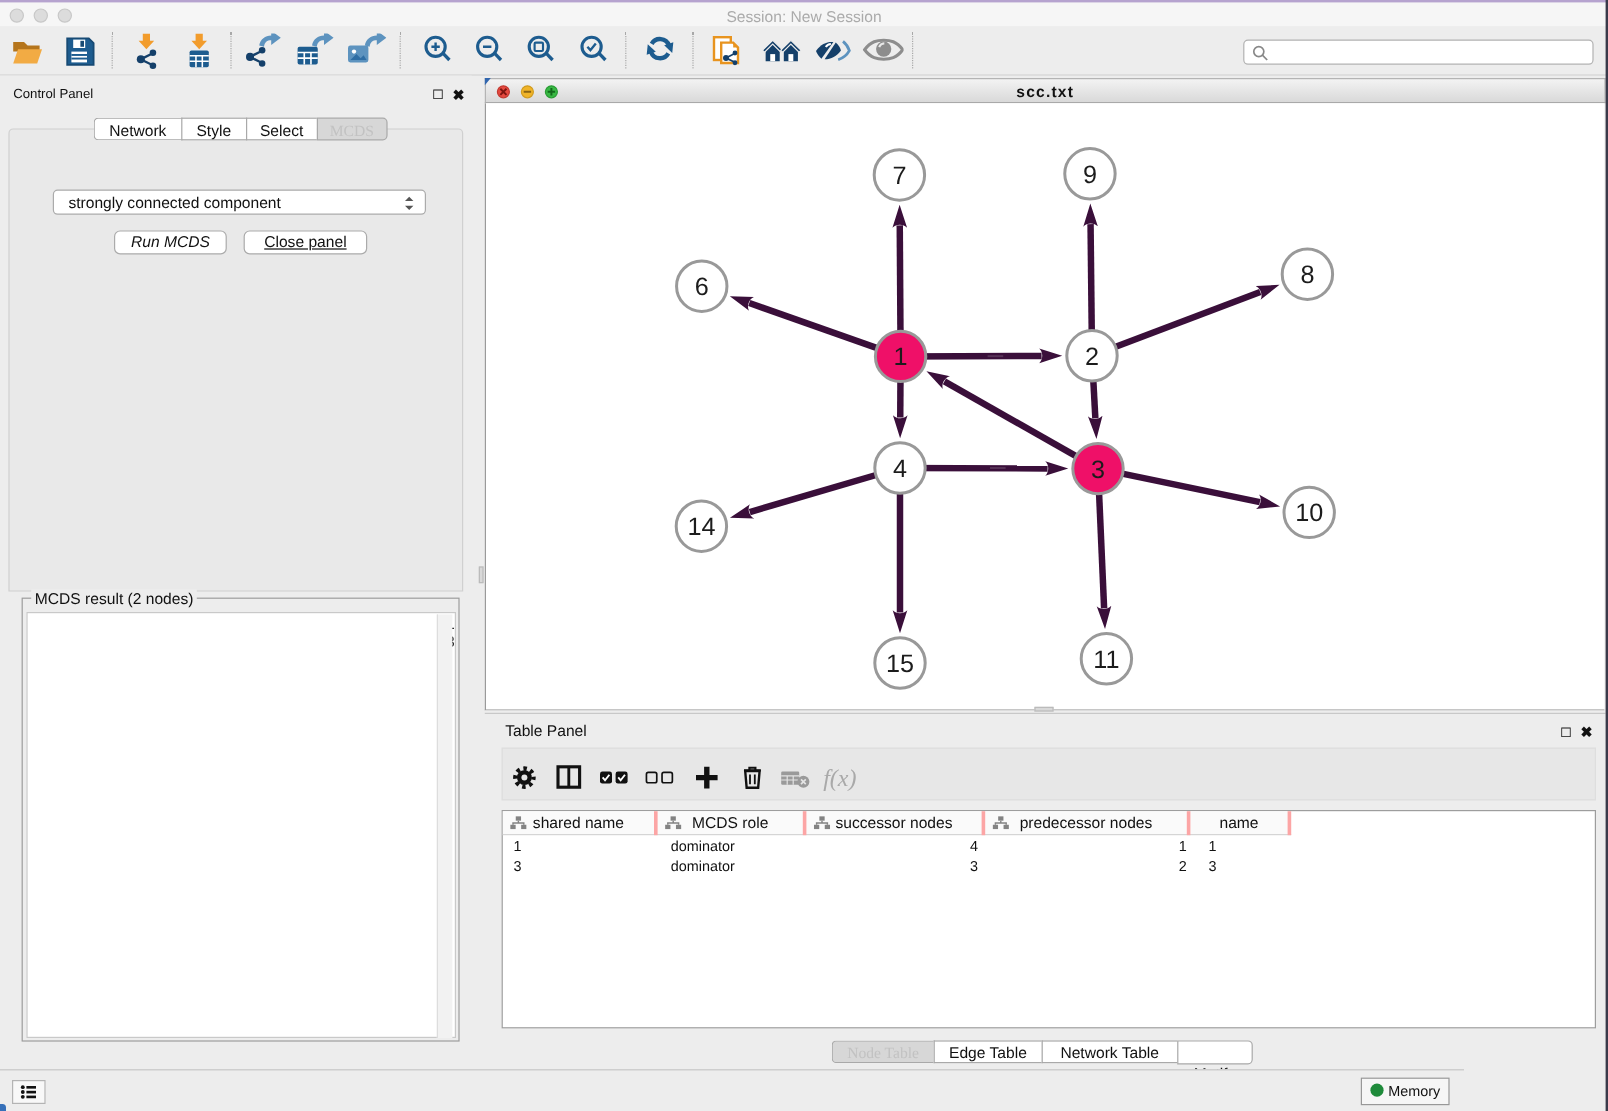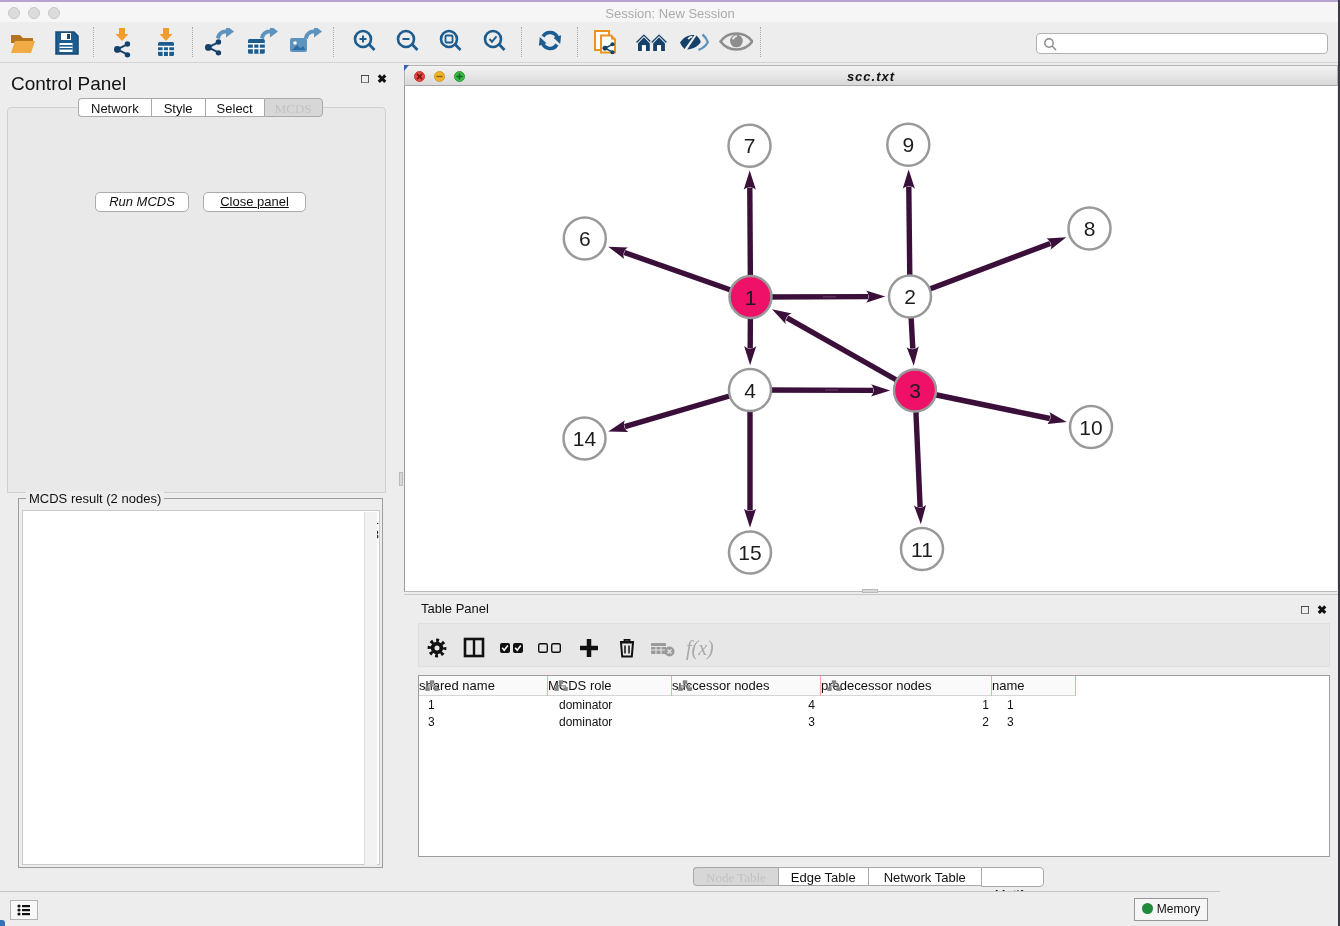--- a/index.html
+++ b/index.html
@@ -12,50 +12,50 @@
 #titlebar .dot { position:absolute; top:5px; width:12px; height:12px; border-radius:50%; background:#dcdcdc; border:1px solid #c8c8c8; }
 #titlebar .t { position:absolute; top:4px; left:0; width:100%; text-align:center; font-size:13px; color:#ababab; }
 
 
 #toolbar { left:0; top:22px; width:1340px; height:41px; background:#ededed; border-bottom:1px solid #d4d4d4; }
 .sep { position:absolute; top:5px; height:30px; width:0; border-left:1px dotted #a8a8a8; }
 .ticon { position:absolute; top:0; }
 
 
 #cpanel { left:0; top:63px; width:393px; height:818px; background:#ededed; }
-#cpanel .hdr { position:absolute; left:11px; top:10px; font-size:19px; color:#111; }
+#cpanel .hdr { position:absolute; left:11px; top:10px; font-size:11px; color:#111; }
 .wbtn { position:absolute; font-size:12px; color:#111; }
 #tabs1 { position:absolute; left:78px; top:35px; height:19px; display:flex; z-index:3; }
 .tab { font-size:13px; color:#111; background:#fff; border:1px solid #a9a9a9; border-right:none; padding:1px 12px 0 12px; line-height:17px; }
 .tab.first { border-radius:4px 0 0 4px; }
 .tab.last { border-radius:0 4px 4px 0; border-right:1px solid #a9a9a9; }
 .tab.selgray { background:#d7d7d7; color:#c2c2c2;font-family:Liberation Serif, serif; }
 #cpane { position:absolute; z-index:1; left:7px; top:44px; width:379px; height:386px; background:#e9e9e9; border:1px solid #d0d0d0; border-radius:4px 4px 0 0; }
 #optlbl { position:absolute; z-index:2; left:0; top:74px; width:100%; text-align:center; font-size:13px; color:#111; }
 #combo { position:absolute; z-index:2; left:44px; top:95px; width:311px; height:21px; background:#fff; border:1px solid #ababab; border-radius:4px; font-size:13px; color:#111; line-height:19px; padding-left:12px; }
 .btn { position:absolute; height:20px; background:#fff; border:1px solid #ababab; border-radius:5px; font-size:13px; color:#111; text-align:center; line-height:18px; }
 #grpbox { position:absolute; z-index:2; left:18px; top:435px; width:365px; height:370px; border:1px solid #9d9d9d;text-align:right; }
 #grpbox .glbl { position:absolute; left:7px; top:-8px; background:#ededed; padding:0 3px; font-size:13px; color:#111; }
 #glist { position:absolute; left:3px; top:11px; width:358px; height:355px; background:#fff; border:1px solid #c9c9c9; font-size:13px; color:#111; }
 #gscroll { position:absolute; right:2px; top:1px; width:13px; height:353px; background:#f2f2f2; border-left:1px solid #ddd; }
 
 
 #netwin { left:404px; top:63px; width:934px; height:529px; }
 #nettitle { position:absolute; left:0; top:2px; width:100%; height:21px; background:linear-gradient(#f3f3f3,#d9d9d9); border:1px solid #b4b4b4; border-bottom:1px solid #a9a9a9; }
-#nettitle .t { position:absolute; top:3px; left:0; width:100%; text-align:center; font-weight:bold; font-size:13px; color:#111; letter-spacing:1px;font-style:italic; }
+#nettitle .t { position:absolute; top:3px; left:0; width:100%; text-align:center; font-weight:bold; font-size:13px; color:#111; letter-spacing:1px; }
 .tl { position:absolute; top:4.5px; width:11px; height:11px; border-radius:50%; }
 #netcanvas { position:absolute; left:0; top:23px; width:933px; height:506px; background:#fff; border-left:1px solid #9a9a9a; border-bottom:1px solid #b9b9b9; }
 
 
 #tpanel { left:404px; top:594px; width:934px; height:287px; background:#ededed; border-top:1px solid #c8c8c8; }
 #tpanel .hdr { position:absolute; left:17px; top:6px; font-size:13px; color:#111; }
 #ttool { position:absolute; left:14px; top:28px; width:912px; height:44px; background:#e7e7e7; border:1px solid #dedede; }
 #tgrid { position:absolute; left:14px; top:80px; width:912px; height:182px; background:#fff; border:1px solid #9d9d9d; }
 #thead { position:absolute; left:0; top:0; width:657px; height:20px; background:#fafafa; border-bottom:1px solid #d5d5d5; font-size:13px; color:#111; }
-#thead .col { position:absolute; top:0; height:20px; border-right:1px solid #fca5a5; line-height:20px; }
+#thead .col { position:absolute; top:0; height:20px; border-right:3px solid #fca5a5; text-align:center; line-height:20px; }
 .trow { position:absolute; font-size:12px; color:#111; }
 #tabs2 { position:absolute; left:289px; top:272px; height:19px; display:flex; }
 
 
 #statusbar { left:0; top:891px; width:1220px; height:35px; background:#ededed; border-top:1px solid #c6c6c6; }
 #listbtn { position:absolute; left:10px; top:8px; width:28px; height:20px; background:#f8f8f8; border:1px solid #b4b4b4; }
 #membtn { position:absolute; right:12px; top:6px; width:74px; height:23px; background:#f6f6f6; border:1px solid #989898; font-size:12px; color:#111; text-align:center; line-height:21px; }
 #membtn .dot { display:inline-block; width:11px; height:11px; border-radius:50%; background:#1f8b3b; vertical-align:-1px; margin-right:4px; }
 #redge { left:1338px; top:0; width:2px; height:926px; background:#3a3a4a; }
 </style>
@@ -225,20 +225,25 @@
   <div class="hdr">Control Panel</div>
   <div class="wbtn" style="left:360px; top:8px;">◻</div>
   <div class="wbtn" style="left:377px; top:9px; font-weight:bold;">✖</div>
   <div id="tabs1">
     <div class="tab first">Network</div>
     <div class="tab">Style</div>
     <div class="tab" style="padding:1px 11px 0 11px;">Select</div>
     <div class="tab last selgray" style="padding:1px 10px 0 10px;">MCDS</div>
   </div>
   <div id="cpane"></div>
+  <div id="combo">strongly connected component
+    <svg style="position:absolute; right:8px; top:4px;" width="10" height="13" viewBox="0 0 10 13">
+      <path d="M1.5 4.5 L5 1 L8.5 4.5 Z M1.5 8.5 L5 12 L8.5 8.5 Z" fill="#555"></path>
+    </svg>
+  </div>
   <div class="btn" style="left:95px; top:129px; width:94px; z-index:2;font-style:italic;">Run MCDS</div>
   <div class="btn" style="left:203px; top:129px; width:103px; z-index:2;text-decoration:underline;">Close panel</div>
   <div id="grpbox">
     <div class="glbl">MCDS result (2 nodes)</div>
     <div id="glist">
       <div style="padding:1px 0 0 6px;">1</div>
       <div style="padding:0 0 0 6px;">3</div>
       <div id="gscroll"></div>
     </div>
   </div>

